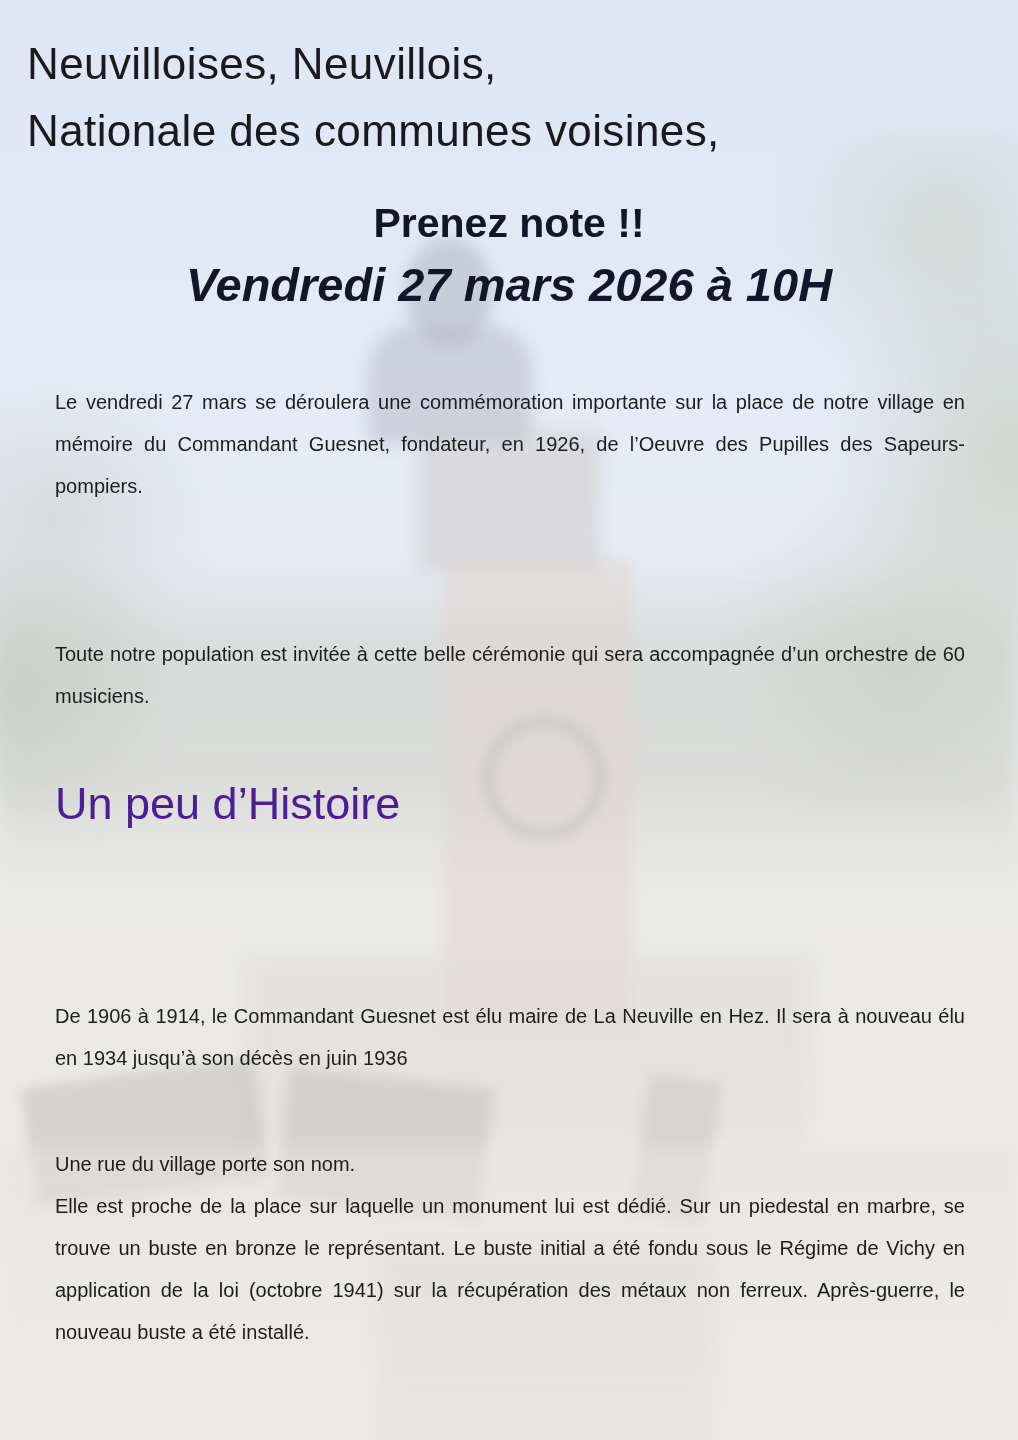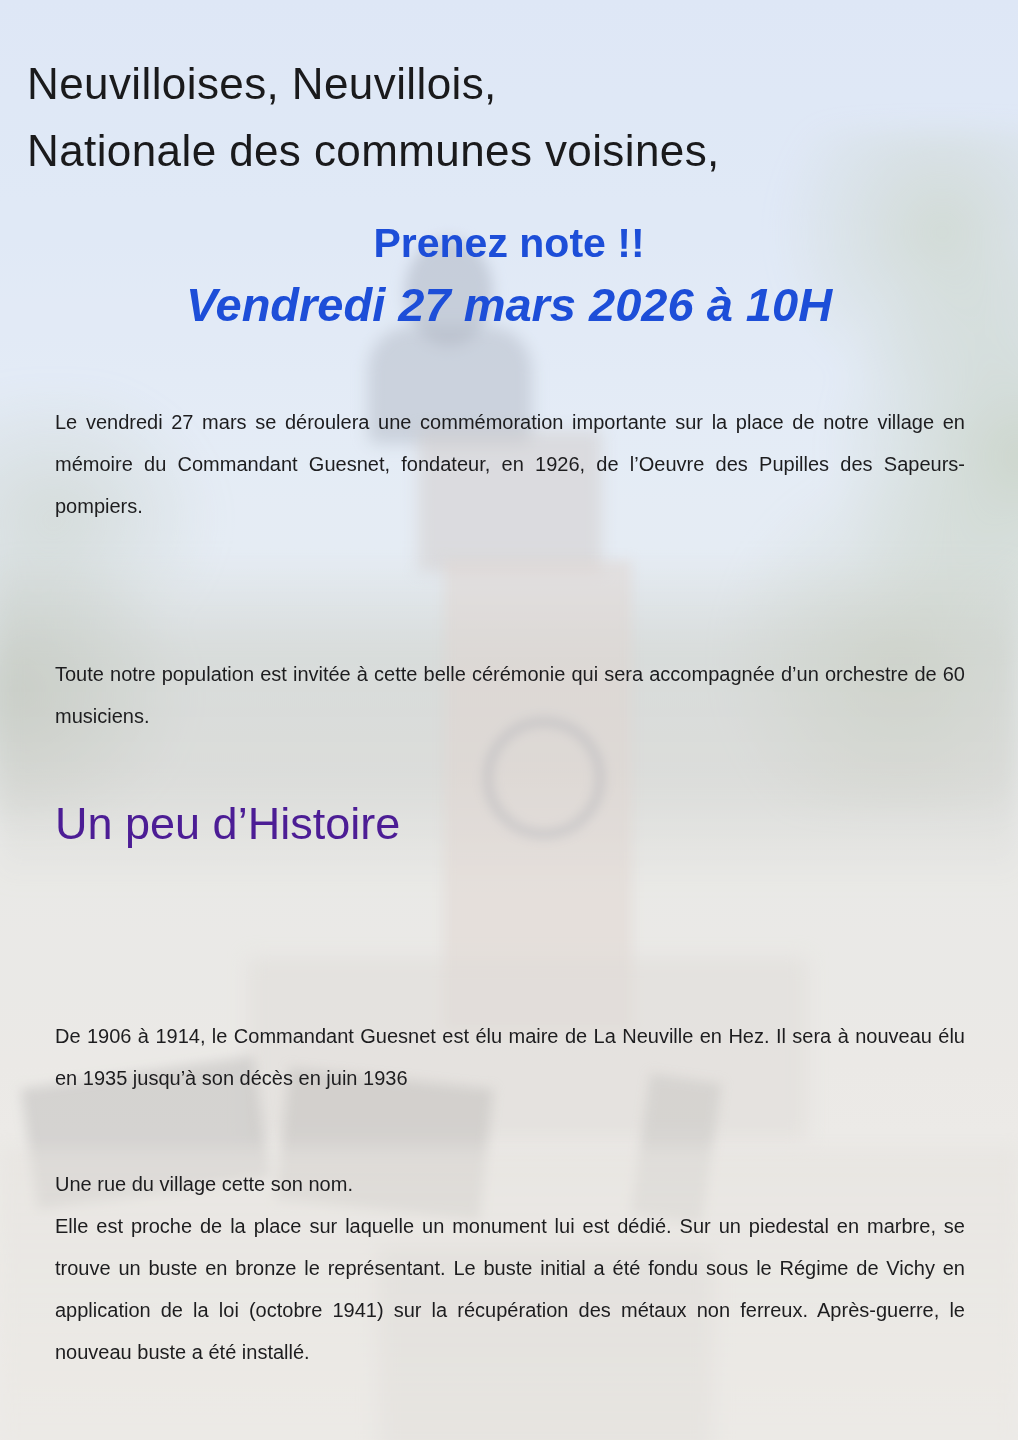--- a/index.html
+++ b/index.html
@@ -84,29 +84,29 @@
     background:rgba(172,168,162,.40); filter:blur(10px);
   }
   .fg-stone {
     position:absolute; left:0; top:1148px; width:100%; height:300px;
     filter:blur(8px);
     background:linear-gradient(180deg, rgba(214,209,202,.50), rgba(223,219,213,.62));
   }
   .wash { position:absolute; inset:0; background:rgba(255,255,255,.38); }
 
   
-  .content { position:absolute; inset:0; color:#1d1d1f;margin-top:20px; }
+  .content { position:absolute; inset:0; color:#1d1d1f; }
 
   .salutation {
     position:absolute; left:27px; top:30px;
     font-size:44px; line-height:67px; letter-spacing:.4px; color:#1a1a1c;
   }
   .notice {
     position:absolute; left:0; right:0; top:197px;
-    text-align:center; font-weight:700; color:#1d4ed8;
+    text-align:center; font-weight:700; color:#0f172a;
   }
   .notice-l1 { font-size:41px; line-height:52px; }
   .notice-l2 { font-size:47px; line-height:58px; margin-top:7px;font-style:italic; }
 
   .block {
     position:absolute; left:55px; width:910px;
     font-size:20px; line-height:42px;
   }
   .block p { margin:0; }
   .j { text-align:justify; }
@@ -162,22 +162,22 @@
     </div>
 
     <div class="block invite-block">
       <p class="j">Toute notre population est invitée à cette belle cérémonie qui sera accompagnée d’un orchestre de 60 musiciens.</p>
     </div>
 
     <h2 class="history-title" style="margin:0; font-weight:400;">Un peu d’Histoire</h2>
 
 
     <div class="block hist2-block">
-      <p class="j">De 1906 à 1914, le Commandant Guesnet est élu maire de La Neuville en Hez. Il sera à nouveau élu en 1935 jusqu’à son décès en juin 1936</p>
+      <p class="j">De 1906 à 1914, le Commandant Guesnet est élu maire de La Neuville en Hez. Il sera à nouveau élu en 1934 jusqu’à son décès en juin 1936</p>
     </div>
 
     <div class="block final-block">
-      <p>Une rue du village cette son nom.</p>
+      <p>Une rue du village porte son nom.</p>
       <p class="j">Elle est proche de la place sur laquelle un monument lui est dédié. Sur un piedestal en marbre, se trouve un buste en bronze le représentant. Le buste initial a été fondu sous le Régime de Vichy en application de la loi (octobre 1941) sur la récupération des métaux non ferreux. Après-guerre, le nouveau buste a été installé.</p>
     </div>
 
   </div>
 </div>
 
 </body></html>

